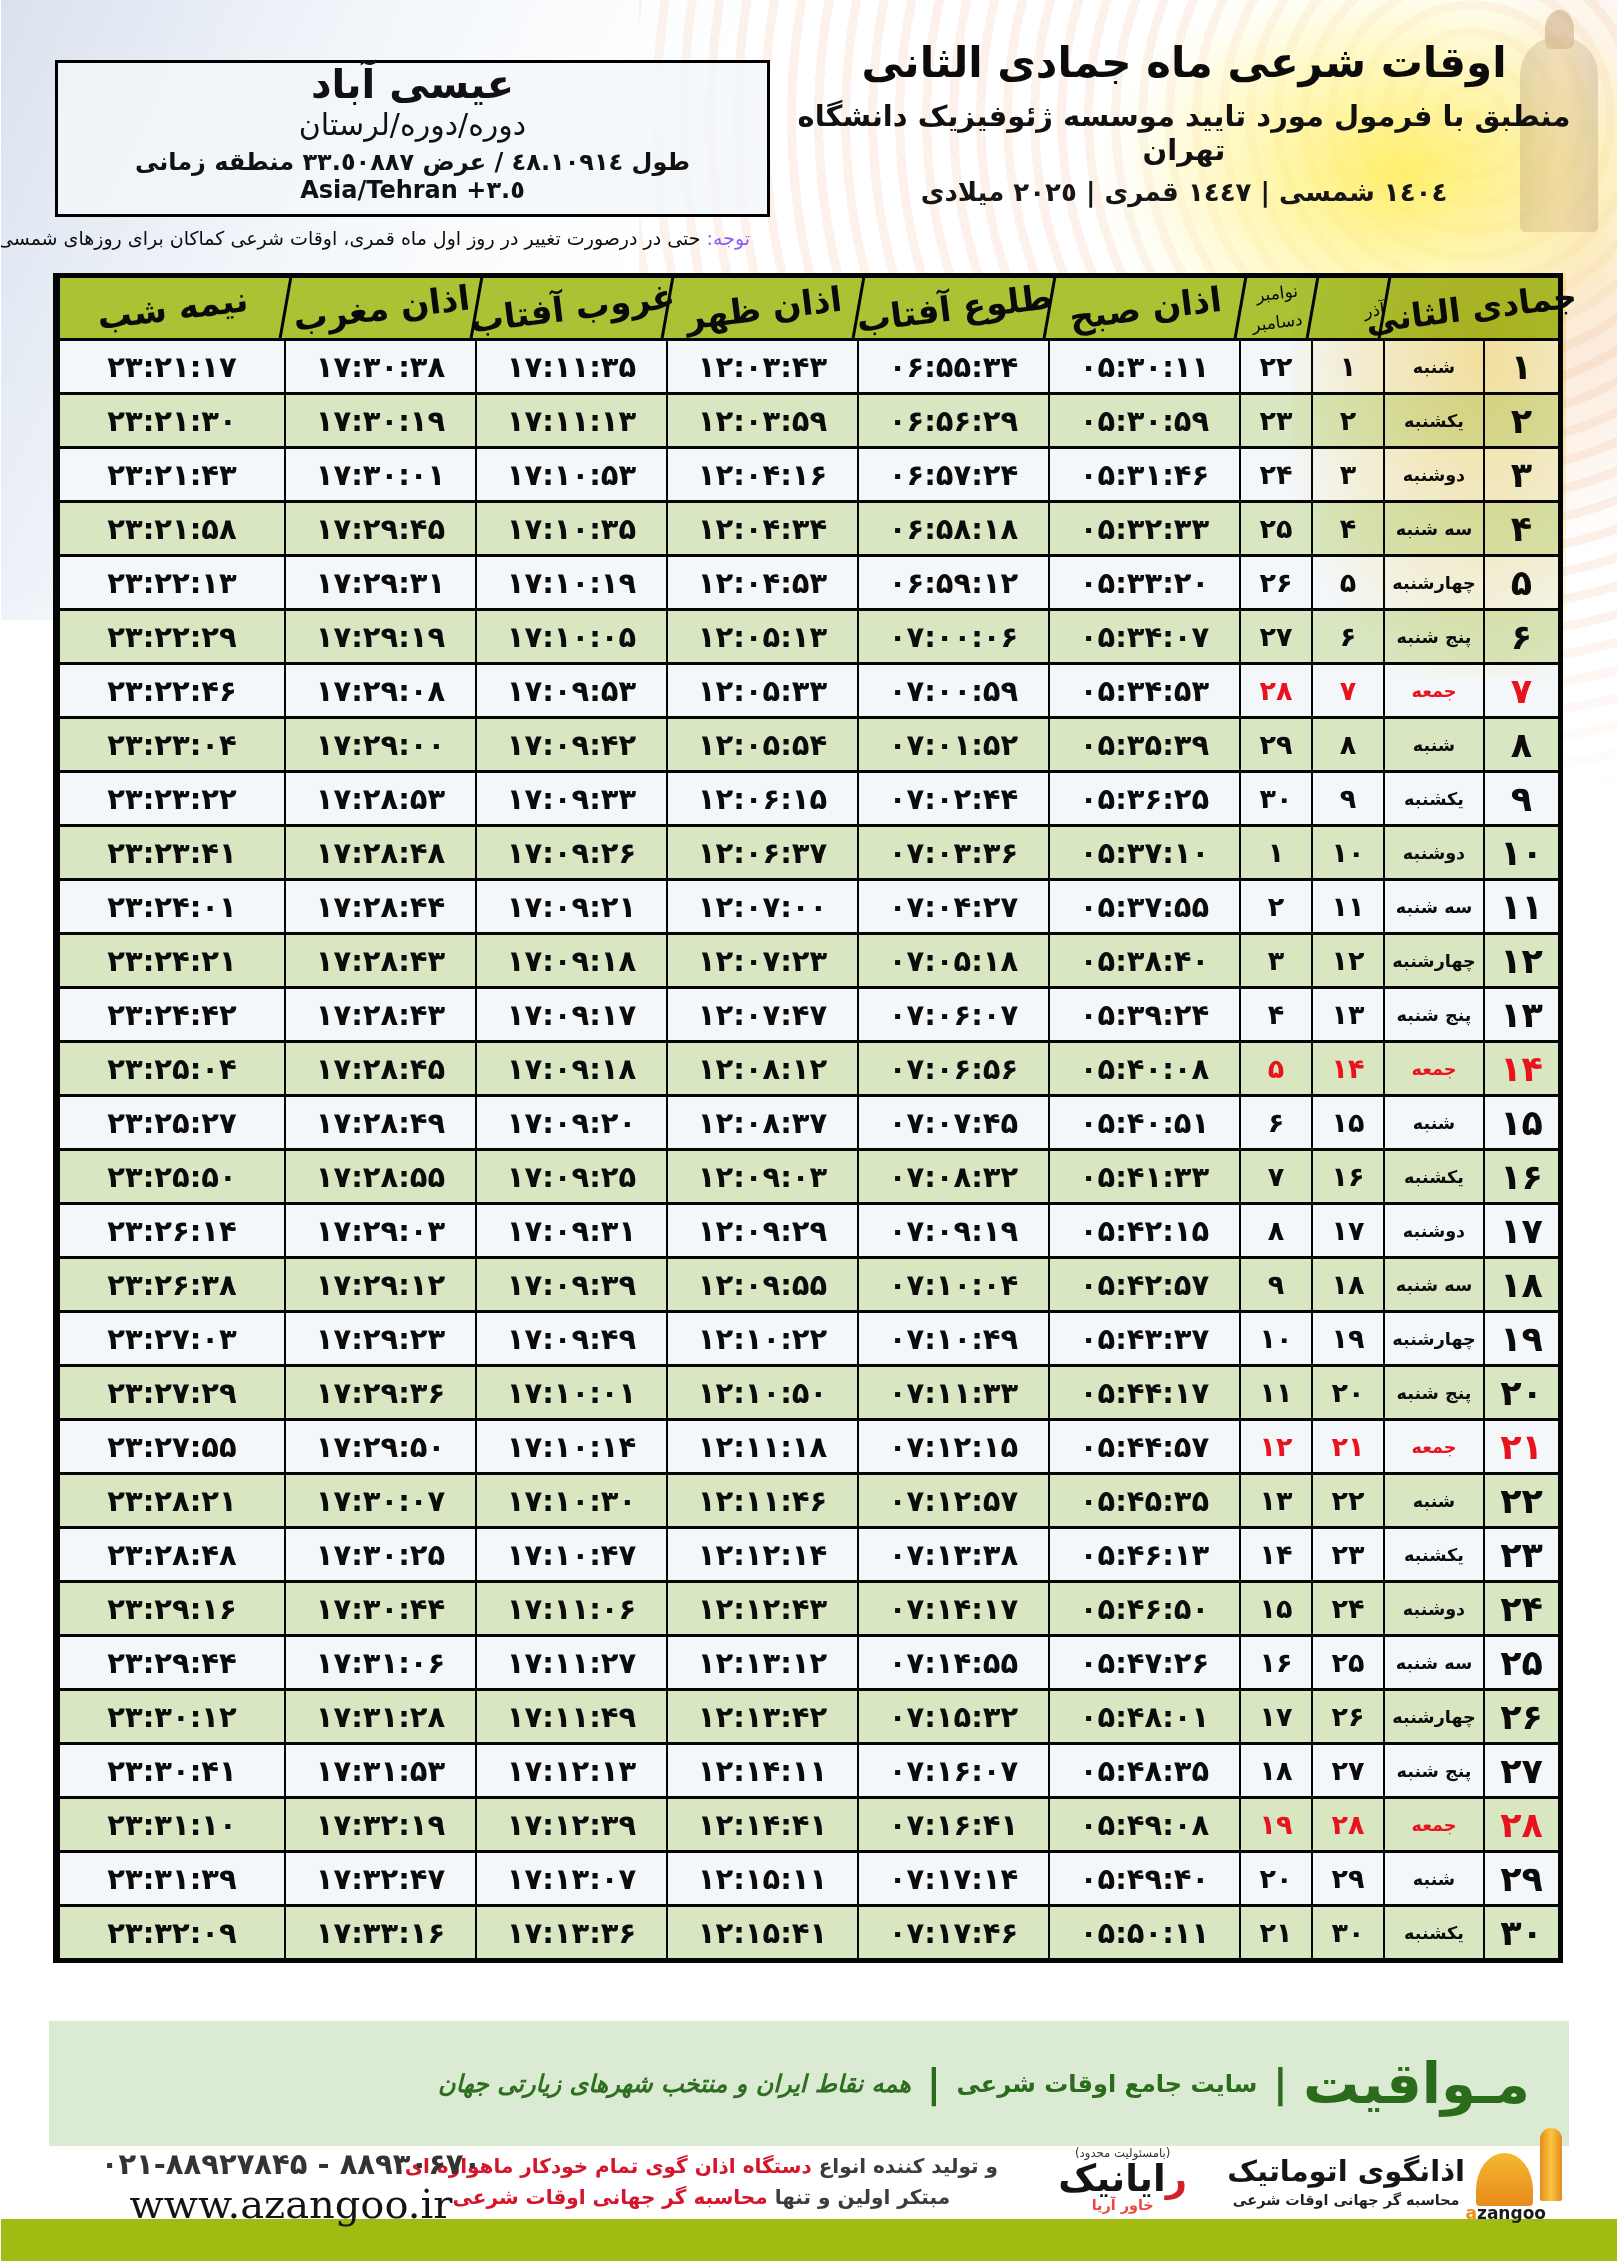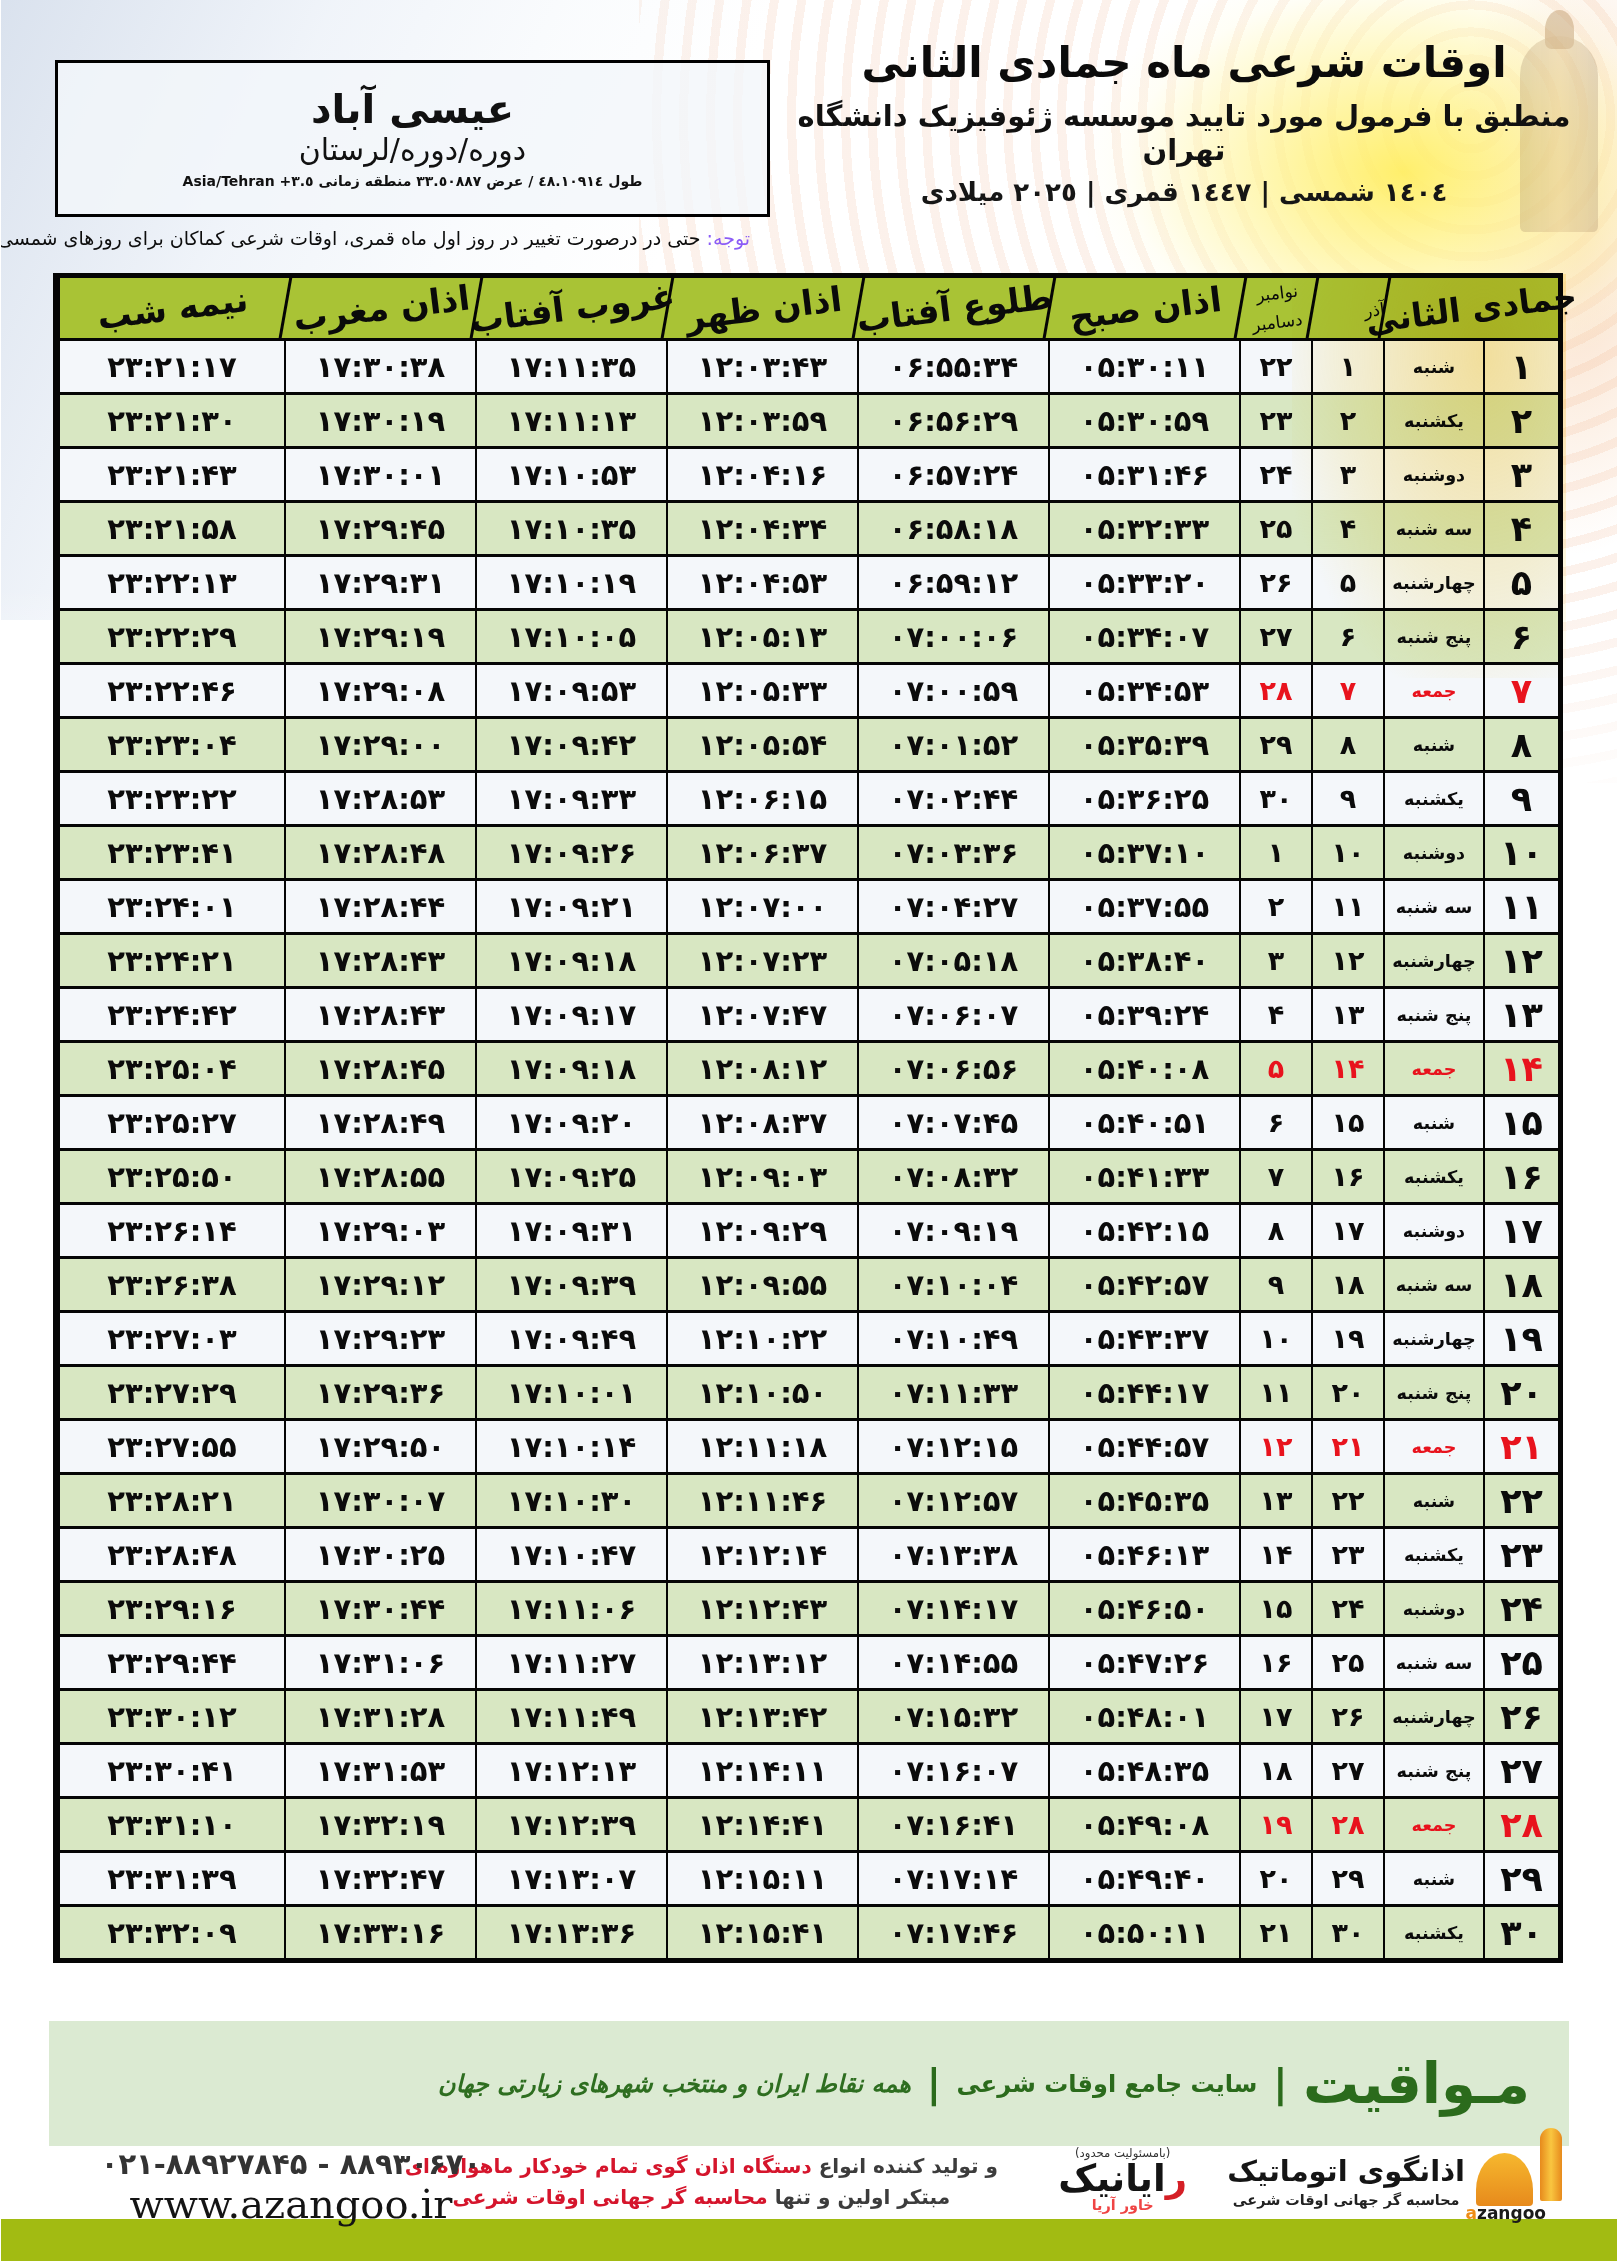--- a/index.html
+++ b/index.html
@@ -24,24 +24,24 @@
     pointer-events:none; }
   .bg-fade { position:absolute; top:587px; left:0; width:100%; height:261px;
     background: linear-gradient(180deg, transparent, #ffffff 85%); pointer-events:none; }
   .table-tint { position:absolute; top:274px; right:52px; width:274px; height:404px;
     background: radial-gradient(ellipse at 70% 20%, rgba(250,210,80,0.55), rgba(250,230,150,0.30) 55%, transparent 78%);
     mix-blend-mode:multiply; pointer-events:none; z-index:5; }
 
   
   .loc-box { position:absolute; top:60px; right:848px; left:55px; height:157px;
     border:3.9px solid #000; background:rgba(242,246,250,0.8); text-align:center;
-    display:flex; flex-direction:column; justify-content:center; gap:3.9px; z-index:2; }
+    display:flex; flex-direction:column; gap:3.9px; z-index:2; }
   .loc-city { font-size:40px; font-weight:bold; color:#111; line-height:1.05; }
   .loc-region { font-size:30px; color:#111; line-height:1.05; }
-  .loc-coords { font-size:14px; font-weight:bold; color:#111; margin-top:3.9px; }
+  .loc-coords { font-size:24px; font-weight:bold; color:#111; margin-top:3.9px; }
 
   
   .title-block { position:absolute; top:39px; left:789px; right:39px; text-align:center; z-index:2; }
   .title-main { font-size:42px; font-weight:bold; color:#0b0b0b; line-height:1.15; }
   .title-sub { font-size:29px; font-weight:bold; color:#111; margin-top:11.7px; }
   .title-years { font-size:26px; font-weight:bold; color:#161616; margin-top:10.4px; }
 
   
   .notice { position:absolute; top:227px; right:868px; left:55px; font-size:19px; color:#0d0d0d;
     text-align:right; white-space:nowrap; z-index:2; }

